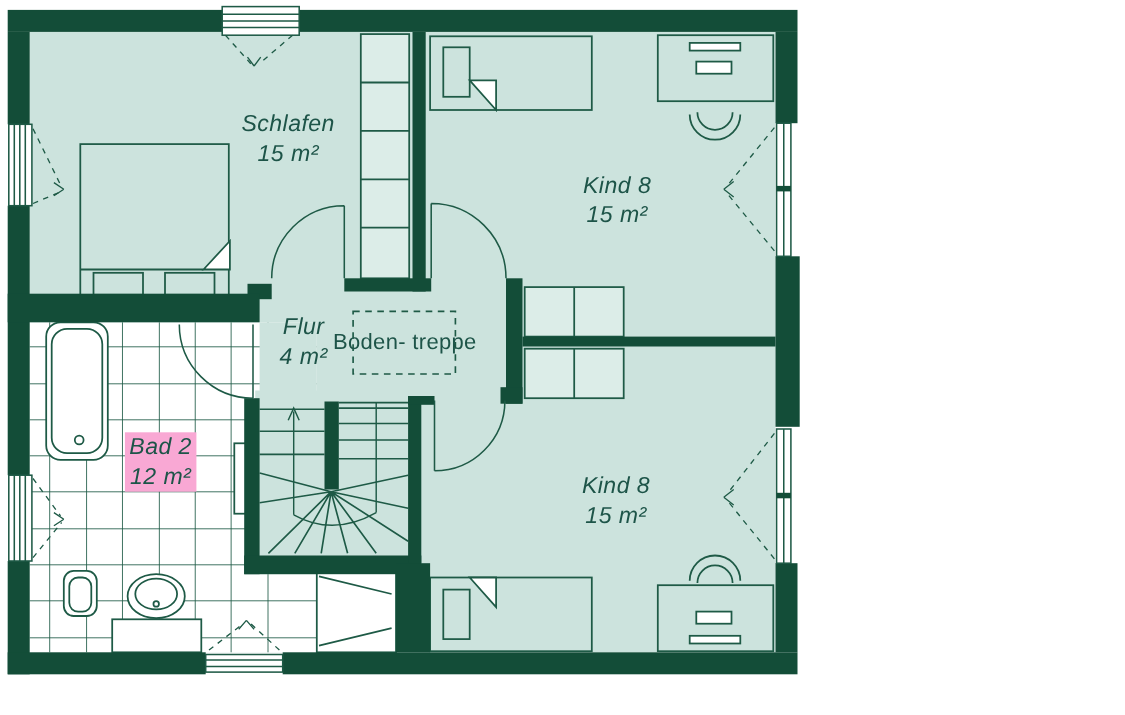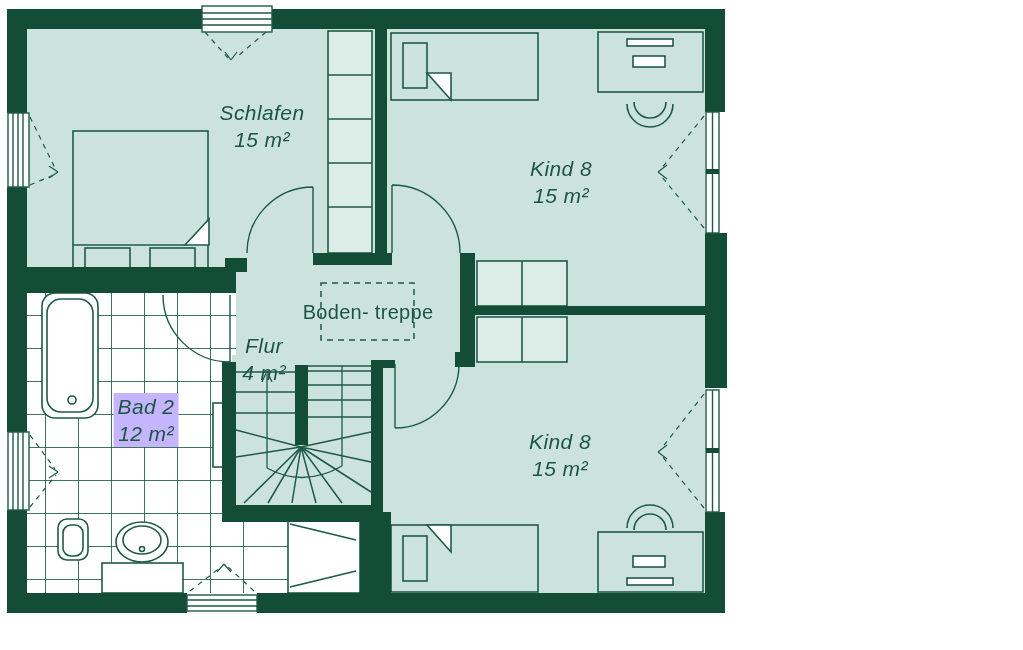--- a/index.html
+++ b/index.html
@@ -10,21 +10,21 @@
   .tiles{left:27px;top:293px;width:261px;height:300px;background:#ffffff;
          background-image:
            repeating-linear-gradient(to right, transparent 0 32px, rgba(30,90,70,.85) 32px 33px),
            repeating-linear-gradient(to bottom, transparent 0 32px, rgba(30,90,70,.85) 32px 33px);
          background-position:-14px -10px;}
   .flur-patch{left:236px;top:293px;width:52px;height:229px;background:#cce3dd;}
   svg.overlay{left:0;top:0;width:1023px;height:650px;}
   .room-label{transform:translate(-50%,-50%);text-align:center;color:#1d5448;
               font-size:21px;line-height:27px;font-weight:500;letter-spacing:.4px;white-space:nowrap;font-style:italic;}
   .room-label .ln{display:block;}
-  .room-label.on-tiles .ln{background:#c4b5fd;padding:0 4px;}
+  .room-label.on-tiles .ln{background:#f9a8d4;padding:0 4px;}
   .small-label{transform:translate(-50%,-50%);text-align:center;color:#1d5448;
                font-size:20px;line-height:21px;font-weight:500;letter-spacing:.3px;white-space:nowrap;}
   .badge{left:949px;top:8px;width:66px;height:66px;border:1.5px solid #30514a;border-radius:50%;
          display:flex;align-items:center;justify-content:center;color:#30514a;
          font-size:20px;letter-spacing:1.5px;background:#ffffff;}
 </style>
 </head>
 <body>
 
 <div class="canvas">
@@ -196,21 +196,21 @@
   <div class="abs room-label" style="left:560px;top:455px;">
     <span class="ln">Kind 8</span>
     <span class="ln">15 m²</span>
   </div>
 
   <div class="abs room-label on-tiles" style="left:146px;top:420px;">
     <span class="ln">Bad 2</span>
     <span class="ln">12 m²</span>
   </div>
 
-  <div class="abs room-label" style="left:264px;top:311px;margin-top:48px;">
+  <div class="abs room-label" style="left:276px;top:311px;">
     <span class="ln">Flur</span>
     <span class="ln">4 m²</span>
   </div>
 
   <div class="abs small-label" style="left:368px;top:312px;">
     <span class="ln">Boden-</span>
     <span class="ln">treppe</span>
   </div>
 
 

